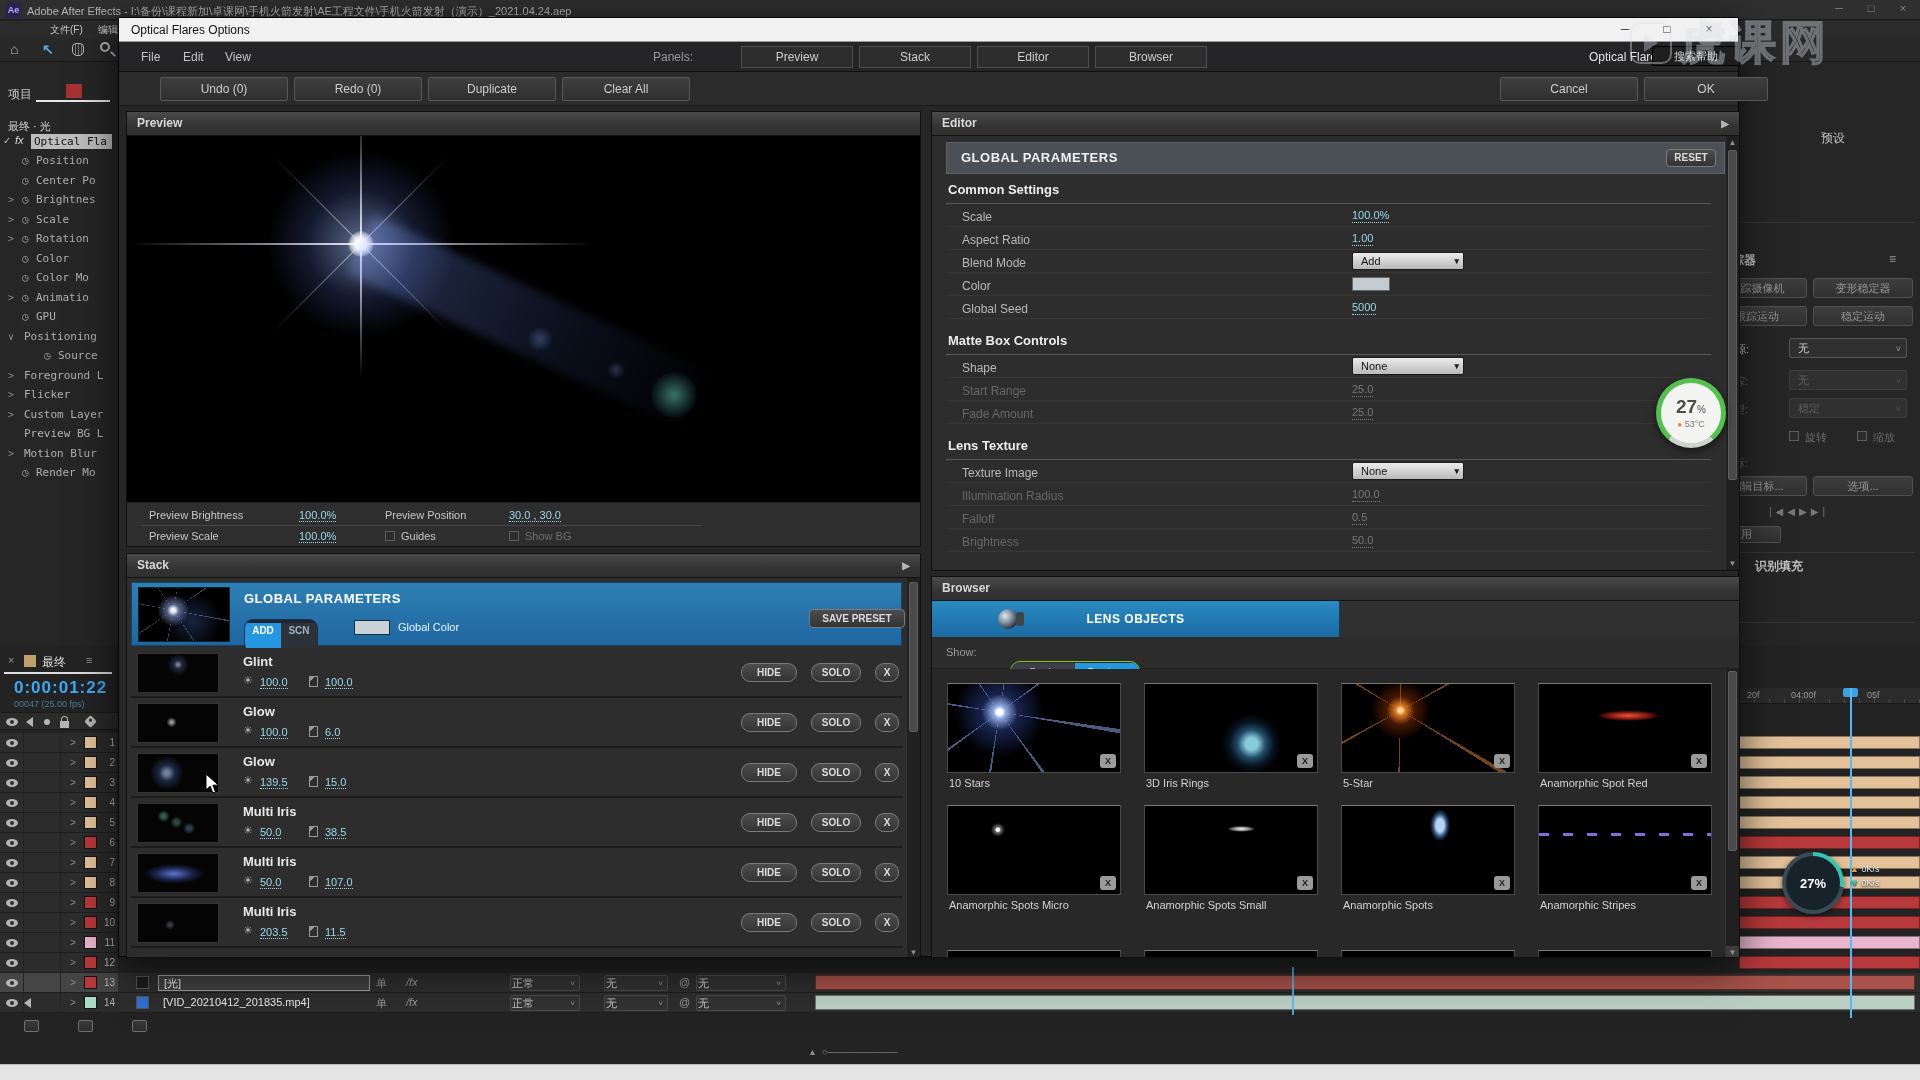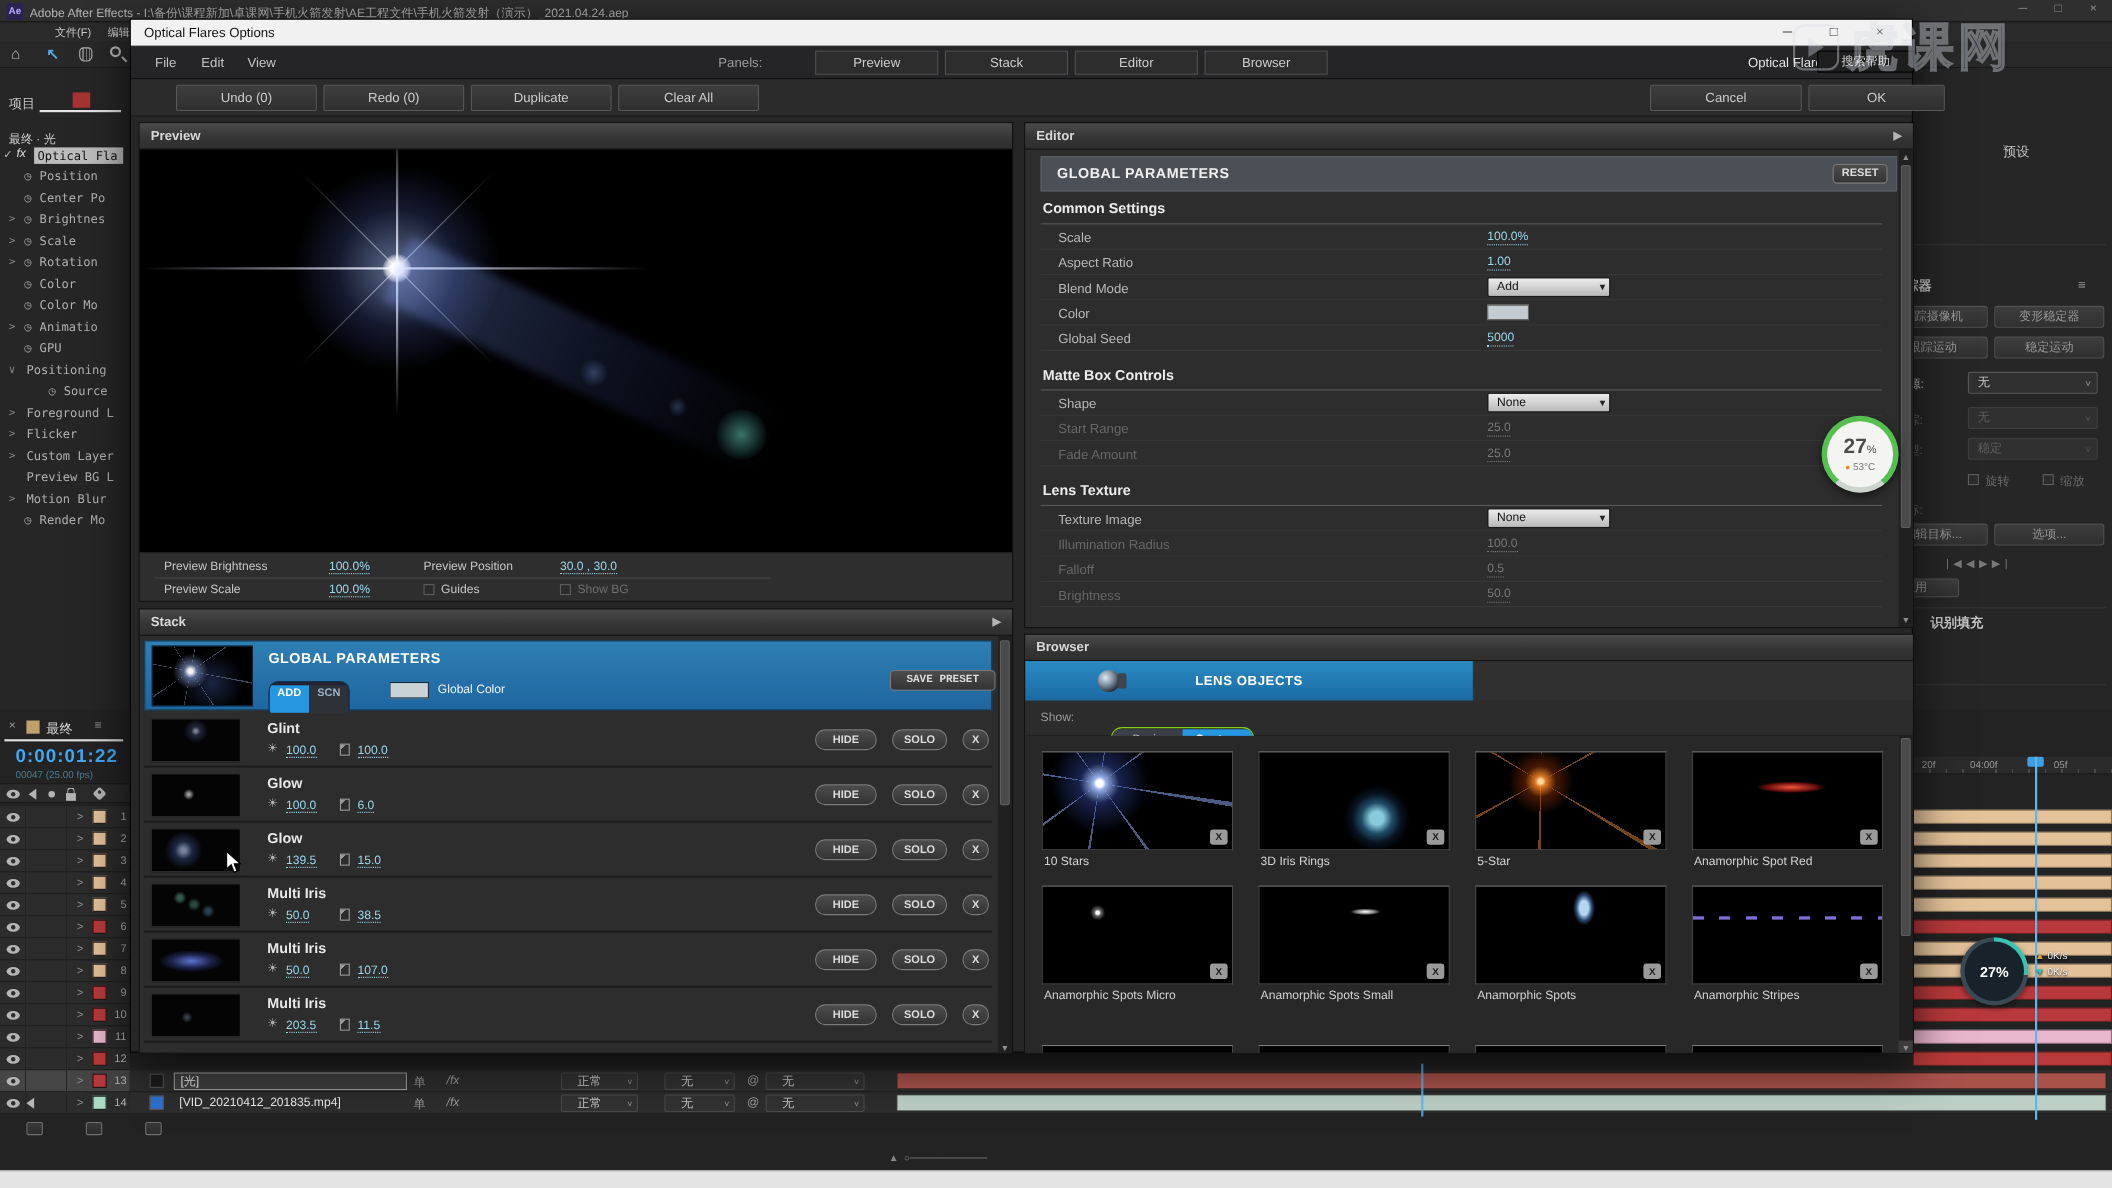--- a/index.html
+++ b/index.html
@@ -81,21 +81,21 @@
   .tlrow .chev { position:absolute; left:70px; top:4px; color:#8a8a8a; font-size:10px; }
   .tlrow .lswatch { position:absolute; left:84px; top:3px; width:13px; height:13px; border:1px solid #141414; }
   .tlrow .lnum { position:absolute; right:3px; top:4px; width:22px; text-align:right; font-size:10px; color:#b5b5b5; }
   .tlrow .rowspk { position:absolute; left:24px; top:5px; display:none; }
   .tlrow .rowspk.spk { display:block; }
   .tl-ext { position:absolute; left:118px; width:1802px; height:20px; background:#2d2d2d; border-bottom:1px solid #1f1f1f; }
   .tl-ext .lico { position:absolute; left:18px; top:3px; width:13px; height:13px; border:1px solid #555; }
   .namebox { position:absolute; left:40px; top:2px; width:212px; height:16px; font-size:11px; color:#e6e6e6; line-height:15px; padding-left:5px; white-space:nowrap; overflow:hidden; }
   .namebox.boxed { border:1px solid #9a9a9a; background:#3f3f3f; }
   .swtxt { position:absolute; top:3px; font-size:11px; color:#9a9a9a; }
-  .ddd { position:absolute; top:2px; height:16px; background:#323232; border:1px solid #4a4a4a; border-radius:2px; color:#c6c6c6; font-size:11px; line-height:14px; padding-left:14px; }
+  .ddd { position:absolute; top:2px; height:16px; background:#323232; border:1px solid #4a4a4a; border-radius:2px; color:#c6c6c6; font-size:11px; line-height:14px; padding-left:1px; }
   .ddd .ar { position:absolute; right:4px; top:1px; font-size:8px; color:#9a9a9a; }
   .lbar { position:absolute; left:697px; top:2px; width:1100px; height:15px; border:1px solid rgba(0,0,0,.45); border-radius:1px; }
   .ruler { position:absolute; left:1739px; top:43px; width:181px; height:16px; background:#2b2b2b; border-bottom:1px solid #191919;
            background-image:repeating-linear-gradient(90deg, #4a4a4a 0 1px, transparent 1px 15px); background-position:0 bottom; background-size:100% 4px; background-repeat:repeat-x; }
   .ruler span { position:absolute; top:2px; font-size:9px; color:#9a9a9a; }
   .rbars { position:absolute; left:1739px; top:91px; width:181px; }
   .rbar { height:13px; margin-bottom:7px; border:1px solid rgba(0,0,0,.4); }
   .cti-main { position:absolute; left:1850px; top:43px; width:2px; height:330px; background:#58b8f0; }
   .cti-head { position:absolute; left:1843px; top:43px; width:15px; height:9px; background:#3f9fe0; border-radius:2px; }
   .cti-2 { position:absolute; left:1292px; top:322px; width:2px; height:48px; background:rgba(90,180,240,.85); }
@@ -172,21 +172,21 @@
               background-image:radial-gradient(circle at 38% 42%, rgba(255,255,255,.95) 0 2px, rgba(160,190,255,.5) 6px, transparent 16px),
                                repeating-conic-gradient(from 10deg at 38% 42%, rgba(180,200,255,.35) 0 1.5deg, transparent 1.5deg 45deg),
                                radial-gradient(circle at 60% 62%, rgba(90,130,230,.28), transparent 45%); }
   .gp-title { position:absolute; left:112px; top:8px; font-size:13px; font-weight:bold; color:#fff; letter-spacing:.5px; }
   .seg { position:absolute; left:112px; top:36px; width:74px; height:34px; border:1px solid #10344d; border-radius:9px; overflow:hidden; background:#223; }
   .seg span { display:inline-block; width:36px; height:100%; font-size:10px; font-weight:bold; text-align:center; line-height:16px; }
   .seg .on { background:var(--accent_blue,#2596e0); color:#fff; }
   .seg .off { background:#2d3238; color:#9ab4c4; }
   .gcsw { position:absolute; left:222px; top:37px; width:36px; height:15px; background:#c9d2d6; border:1px solid #14303f; }
   .gclab { position:absolute; left:266px; top:38px; font-size:11px; color:#eaf4fb; }
-  .savebtn { position:absolute; left:677px; top:26px; width:96px; height:19px; line-height:17px;font-family:Liberation Mono, monospace; }
+  .savebtn { position:absolute; left:677px; top:26px; width:96px; height:19px; line-height:17px; }
   .stk-list { position:absolute; left:4px; top:94px; width:771px; }
   .stkrow { position:relative; height:50px; background:#2d2d2d; border-bottom:2px solid #1c1c1c; }
   .stk-thumb { position:absolute; left:6px; top:5px; width:82px; height:40px; background:#040404; border:1px solid #333; }
   .stk-name { position:absolute; left:112px; top:6px; font-size:13px; font-weight:bold; color:#e8e8e8; }
   .stk-sun { position:absolute; left:112px; top:26px; font-size:11px; color:#b0b0b0; }
   .stk-bval { position:absolute; left:129px; top:28px; }
   .i-scale { position:absolute; left:178px; top:28px; width:9px; height:11px; border:1px solid #999; background:linear-gradient(135deg,#999 30%,transparent 30%); }
   .stk-sval { position:absolute; left:194px; top:28px; }
   .hidebtn { position:absolute; left:610px; top:15px; width:56px; height:19px; line-height:17px; border-radius:9px; }
   .solobtn { position:absolute; left:680px; top:15px; width:50px; height:19px; line-height:17px; border-radius:9px; }

